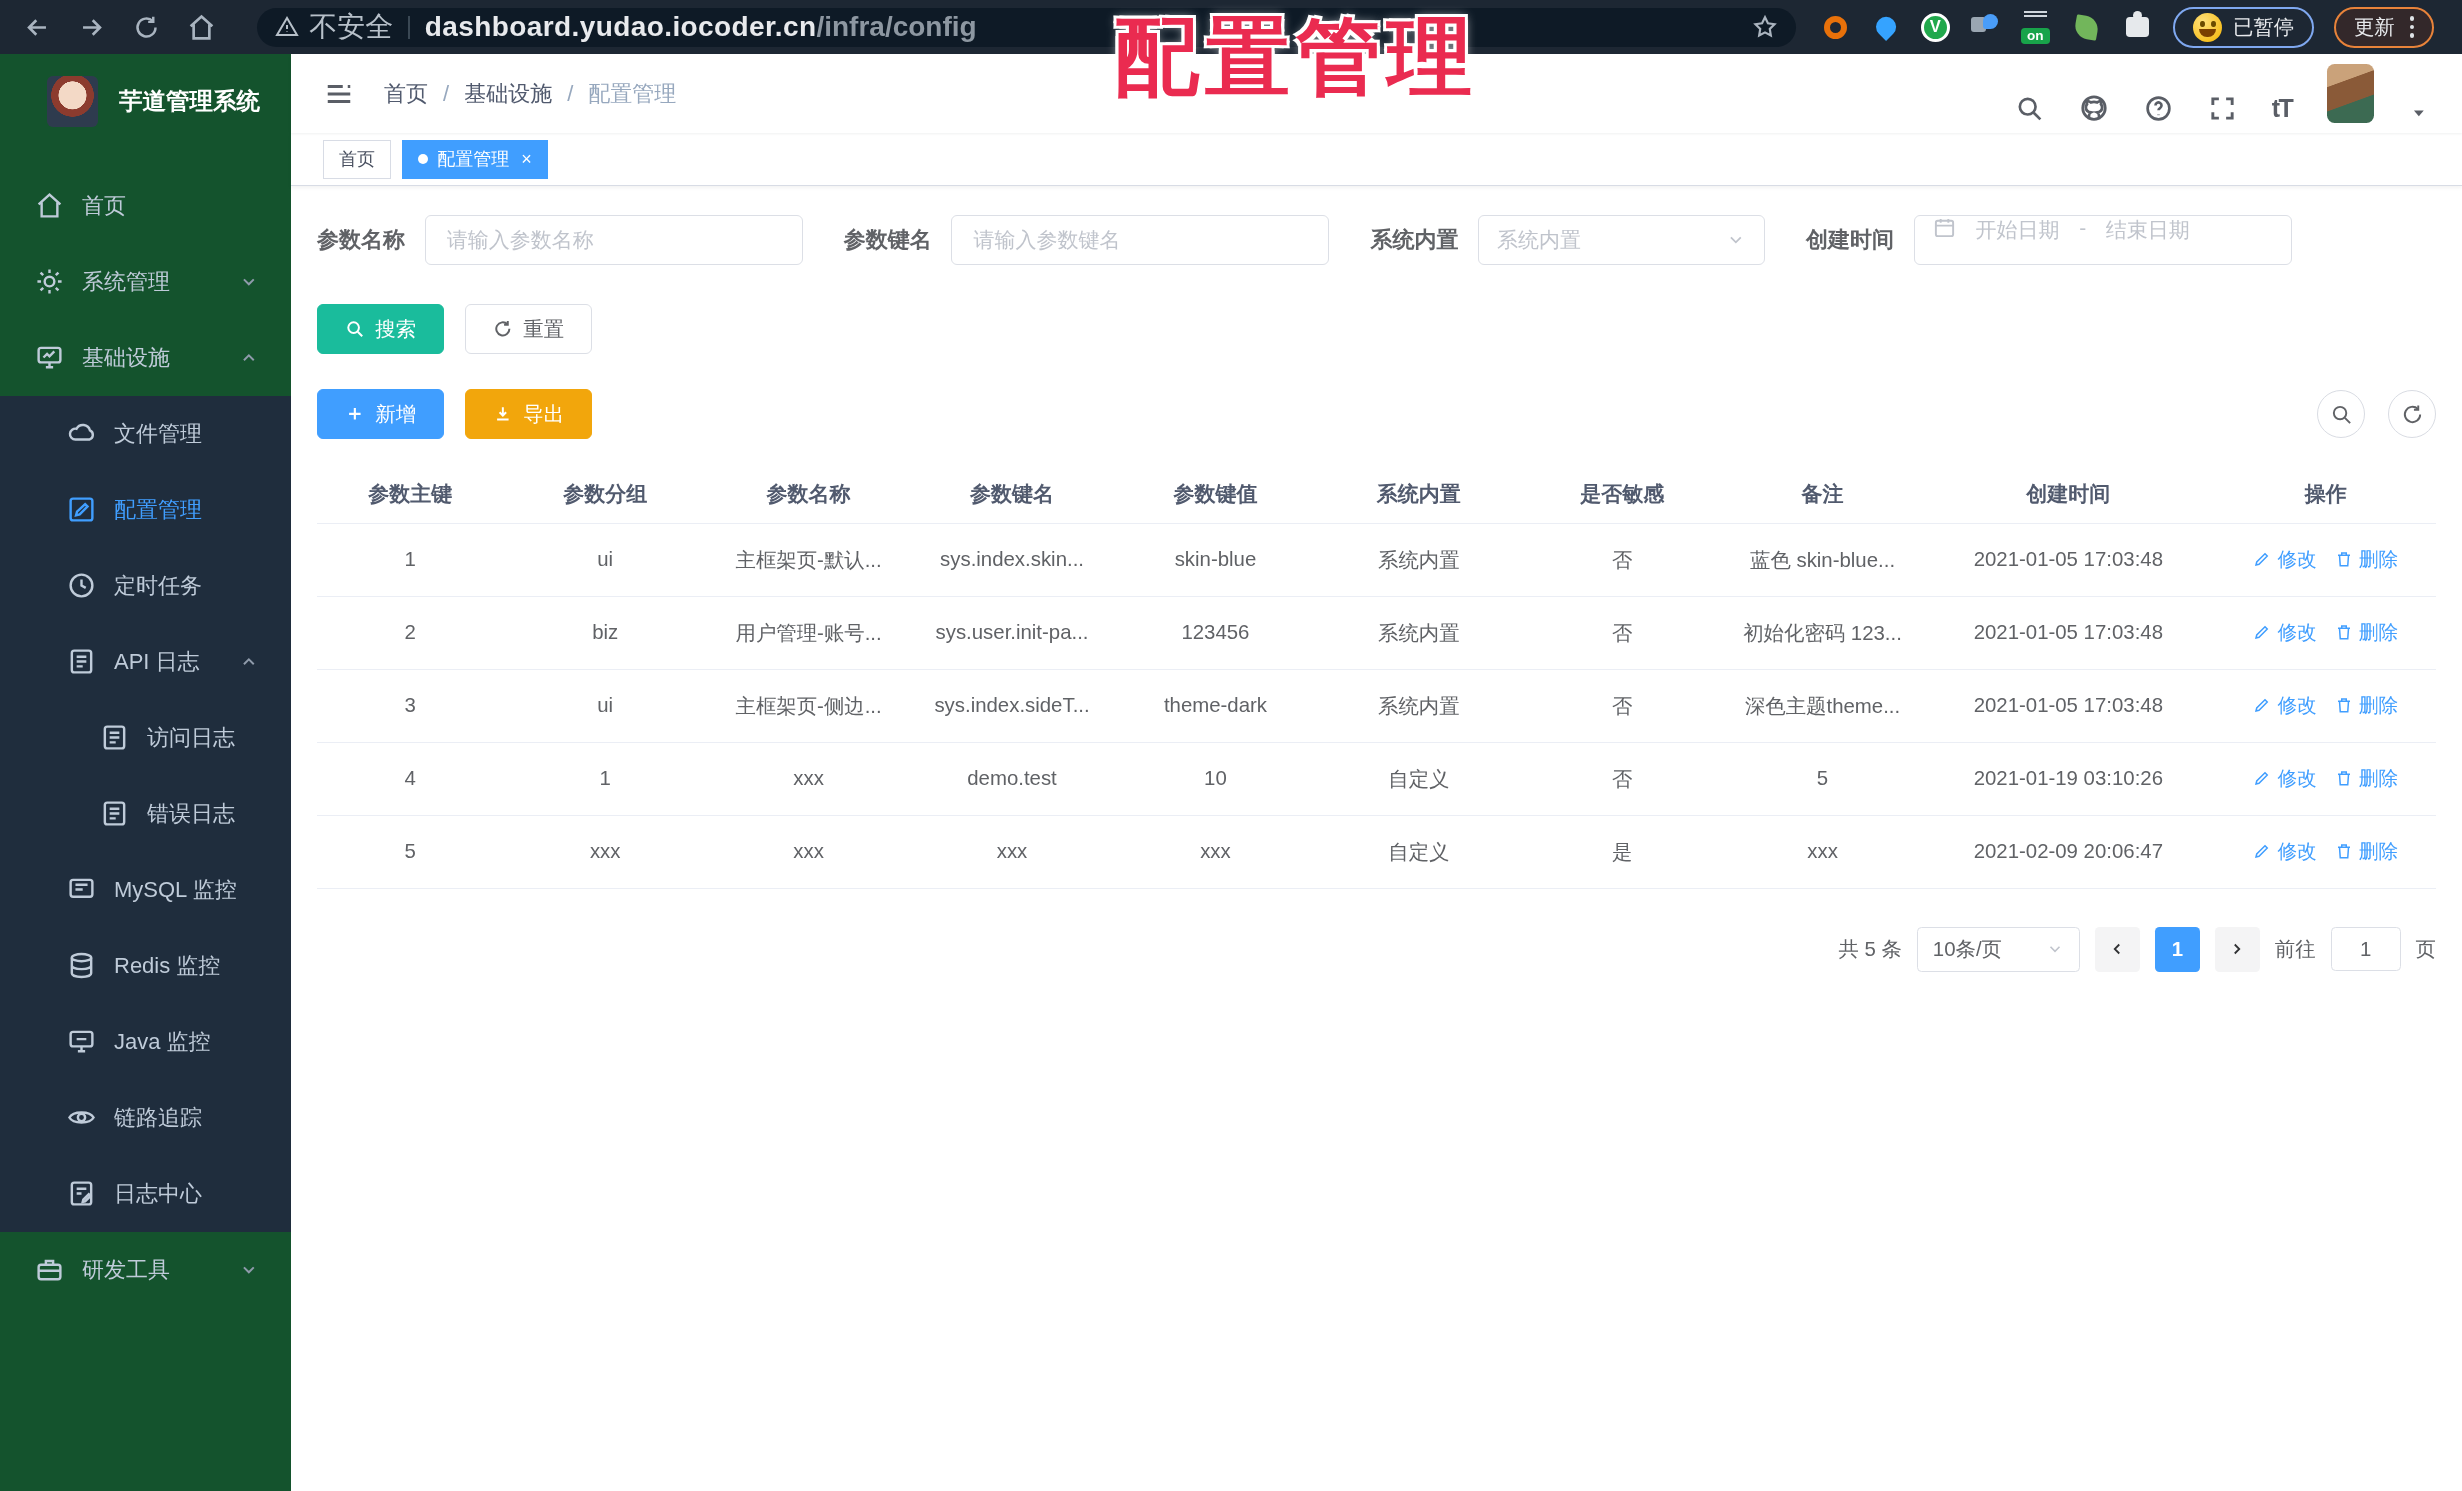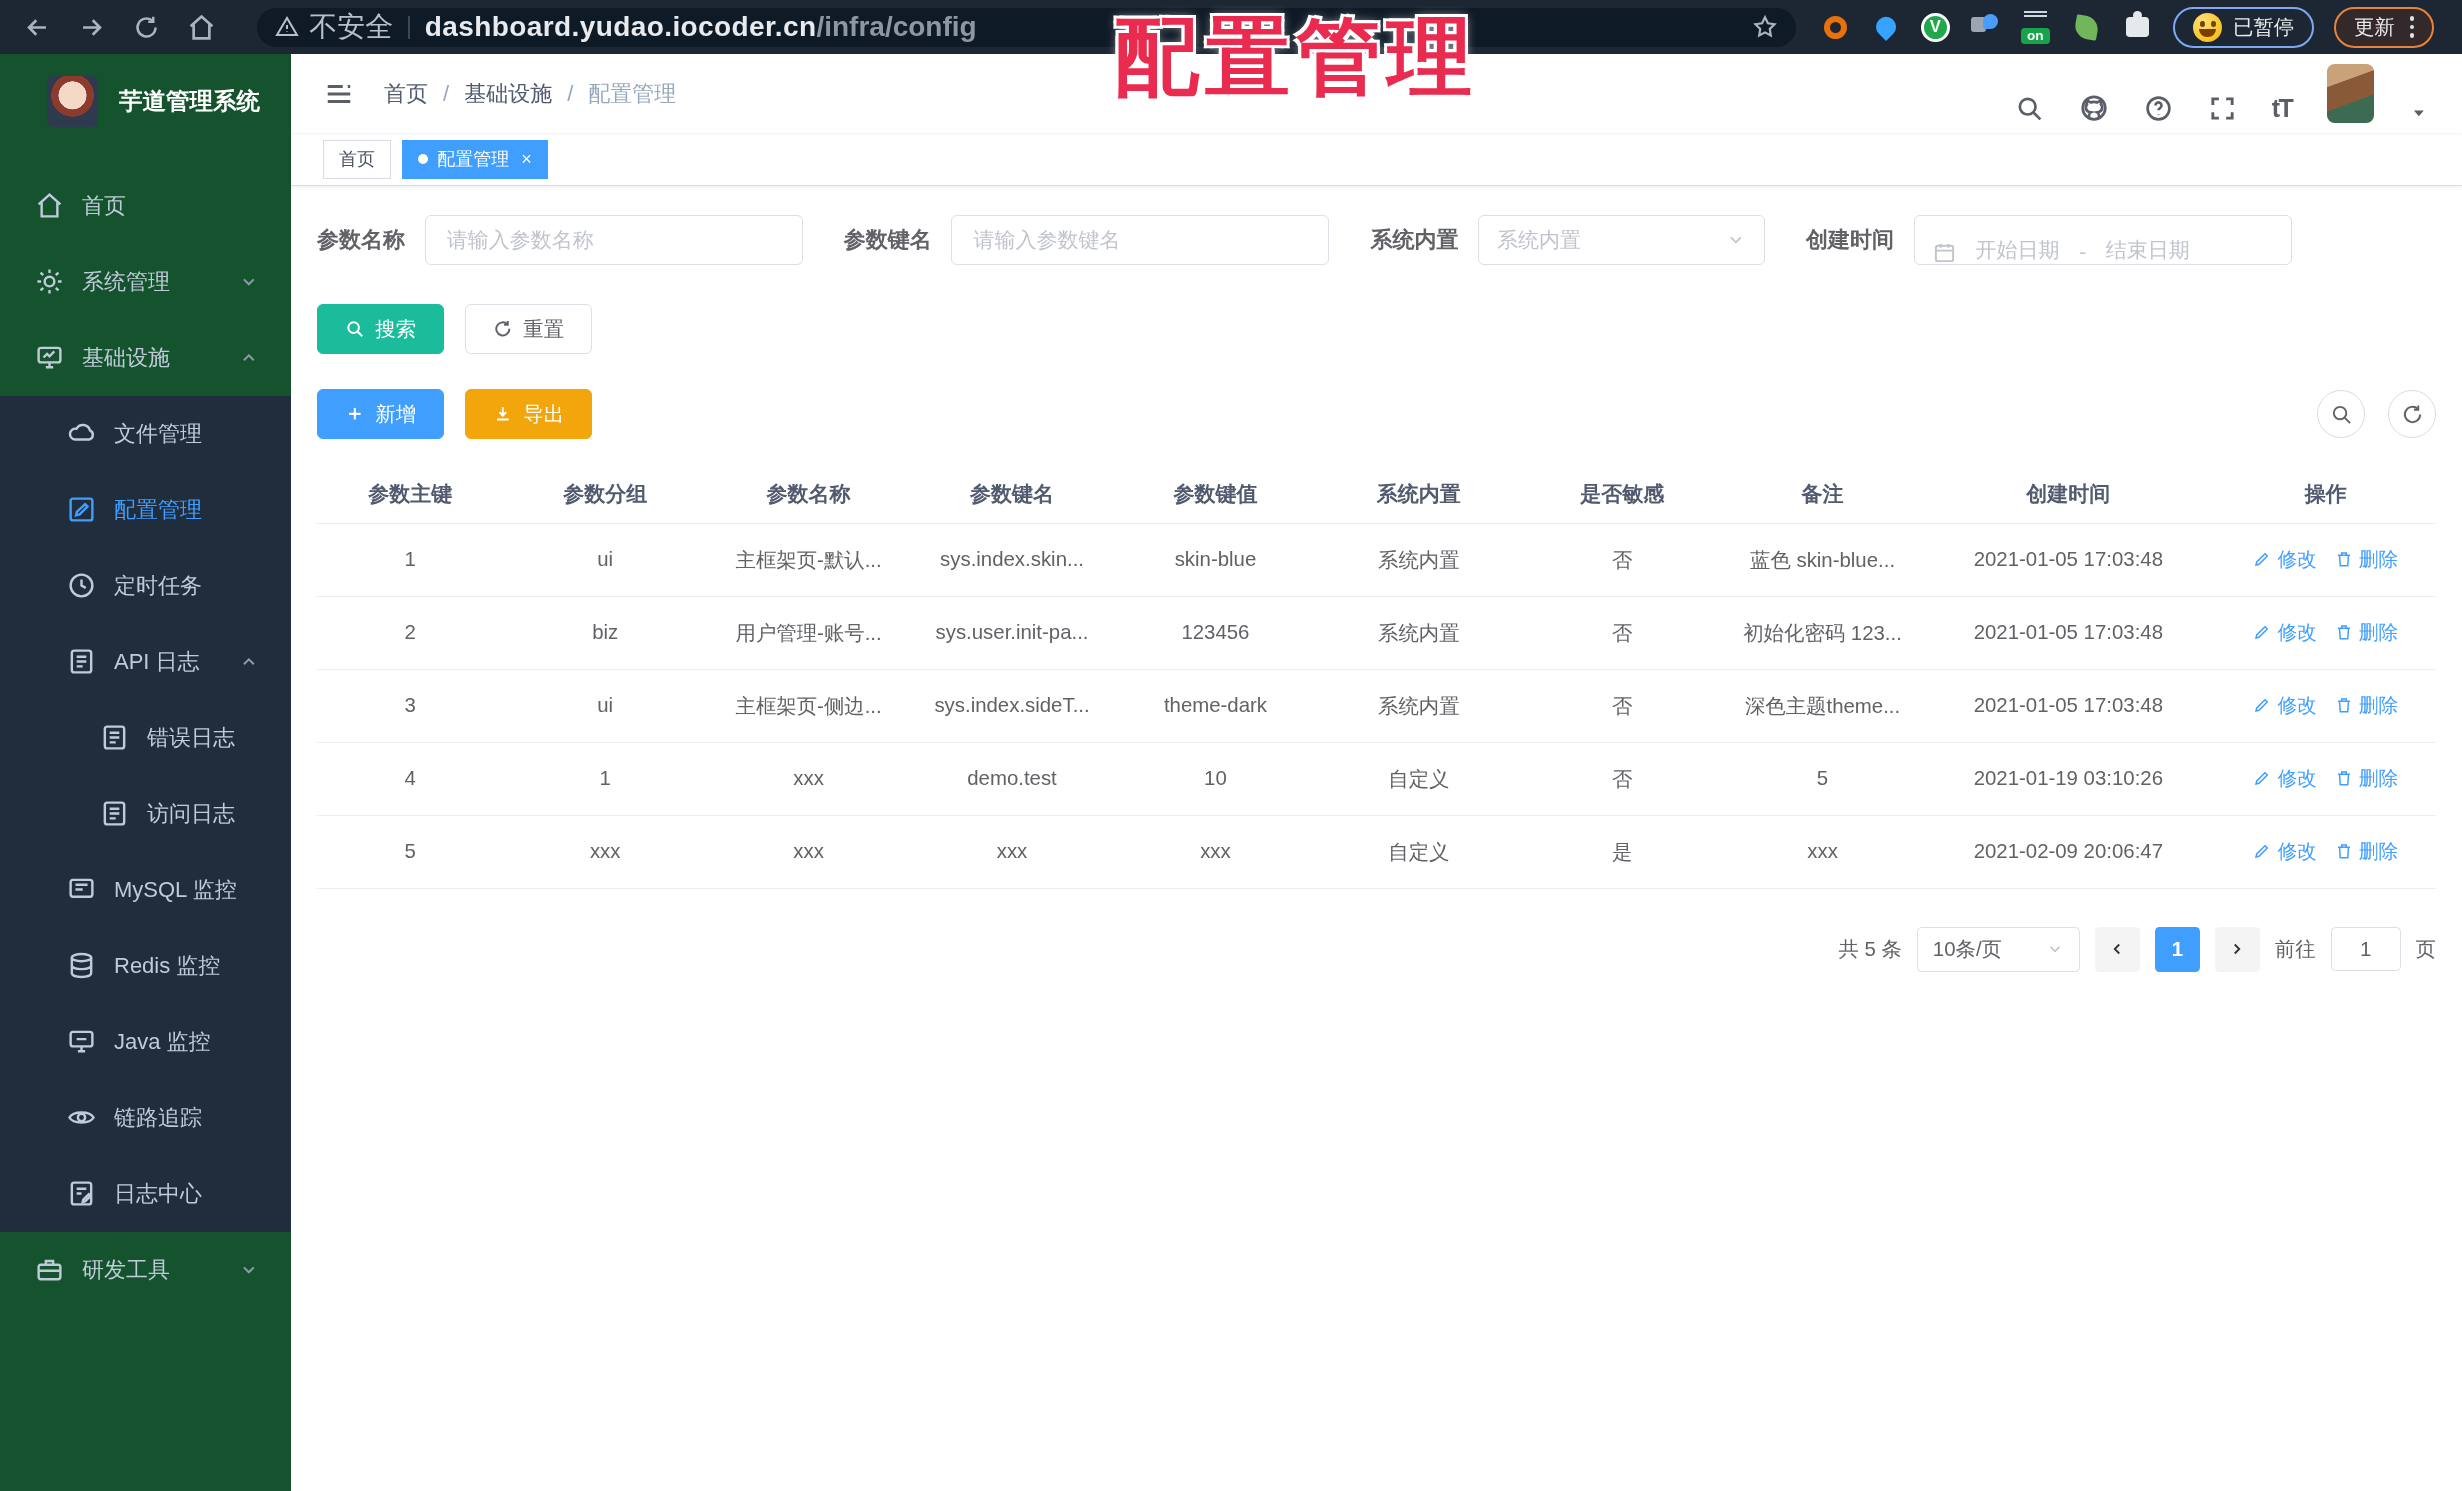--- a/index.html
+++ b/index.html
@@ -81,21 +81,21 @@
   .tag .x { font-size:18px; line-height:1; margin-left:3px; }
 
   .content { flex:1; padding:29px 26px 0 26px; }
 
   .filters { display:flex; align-items:center; flex-wrap:nowrap; }
   .fgroup { display:flex; align-items:center; margin-right:41px; }
   .flabel { font-size:22px; color:#606266; font-weight:600; margin-right:19.7px; white-space:nowrap; }
   .finput { width:378px; height:50px; border:0.8px solid #dcdfe6; border-radius:6px; padding:0 21px; font-size:21px; color:#606266; outline:none; font-family:inherit; }
   .finput::placeholder { color:#c0c4cc; }
   .fselect { width:287px; height:50px; border:0.8px solid #dcdfe6; border-radius:6px; padding:0 18px; display:flex; align-items:center; justify-content:space-between; color:#c0c4cc; font-size:21px; cursor:pointer; }
-  .fdate { width:378px; height:50px; border:0.8px solid #dcdfe6; border-radius:6px; padding:0 18px; display:flex; align-items:flex-end; gap:19.7px; color:#c0c4cc; font-size:21px; cursor:pointer; }
+  .fdate { width:378px; height:50px; border:0.8px solid #dcdfe6; border-radius:6px; padding:0 18px; display:flex; align-items:flex-start; gap:19.7px; color:#c0c4cc; font-size:21px; cursor:pointer; }
   .fdate .cal { color:#c0c4cc; }
 
   .btnrow { margin-top:39px; display:flex; align-items:center; gap:21px; }
   .btnrow2 { margin-top:35px; display:flex; align-items:center; gap:21px; }
   .btn { height:50px; border-radius:6px; border:0.8px solid transparent; display:inline-flex; align-items:center; gap:10.6px; padding:0 27px; font-size:20.4px; cursor:pointer; font-family:inherit; }
   .btn-search { background:#1abc9c; border-color:#1abc9c; color:#fff; }
   .btn-reset { background:#fff; border-color:#dcdfe6; color:#606266; }
   .btn-add { background:#409eff; border-color:#409eff; color:#fff; }
   .btn-export { background:#f2a60c; border-color:#f2a60c; color:#fff; }
   .roundbtns { margin-left:auto; display:flex; gap:23px; }
@@ -271,28 +271,28 @@
           <span>API 日志</span>
           <svg class="chev" width="19.7" height="19.7" viewBox="0 0 24 24" fill="none" stroke="currentColor" stroke-width="2.4">
               <path d="M6 15l6-6 6 6"></path>
             </svg>
         </div>
         <div class="mitem lvl3">
           <svg class="mico" viewBox="0 0 24 24" fill="none" stroke="currentColor" stroke-width="2">
               <rect x="4" y="3" width="16" height="18" rx="2"></rect>
               <path d="M8 8h8M8 12h8M8 16h5"></path>
             </svg>
-          <span>错误日志</span>
+          <span>访问日志</span>
         </div>
         <div class="mitem lvl3">
           <svg class="mico" viewBox="0 0 24 24" fill="none" stroke="currentColor" stroke-width="2">
               <rect x="4" y="3" width="16" height="18" rx="2"></rect>
               <path d="M8 8h8M8 12h8M8 16h5"></path>
             </svg>
-          <span>访问日志</span>
+          <span>错误日志</span>
         </div>
         <div class="mitem">
           <svg class="mico" viewBox="0 0 24 24" fill="none" stroke="currentColor" stroke-width="2">
               <rect x="3" y="4" width="18" height="14" rx="2"></rect>
               <path d="M7 8h10M7 12h6"></path>
             </svg>
           <span>MySQL 监控</span>
         </div>
         <div class="mitem">
           <svg class="mico" viewBox="0 0 24 24" fill="none" stroke="currentColor" stroke-width="2">

